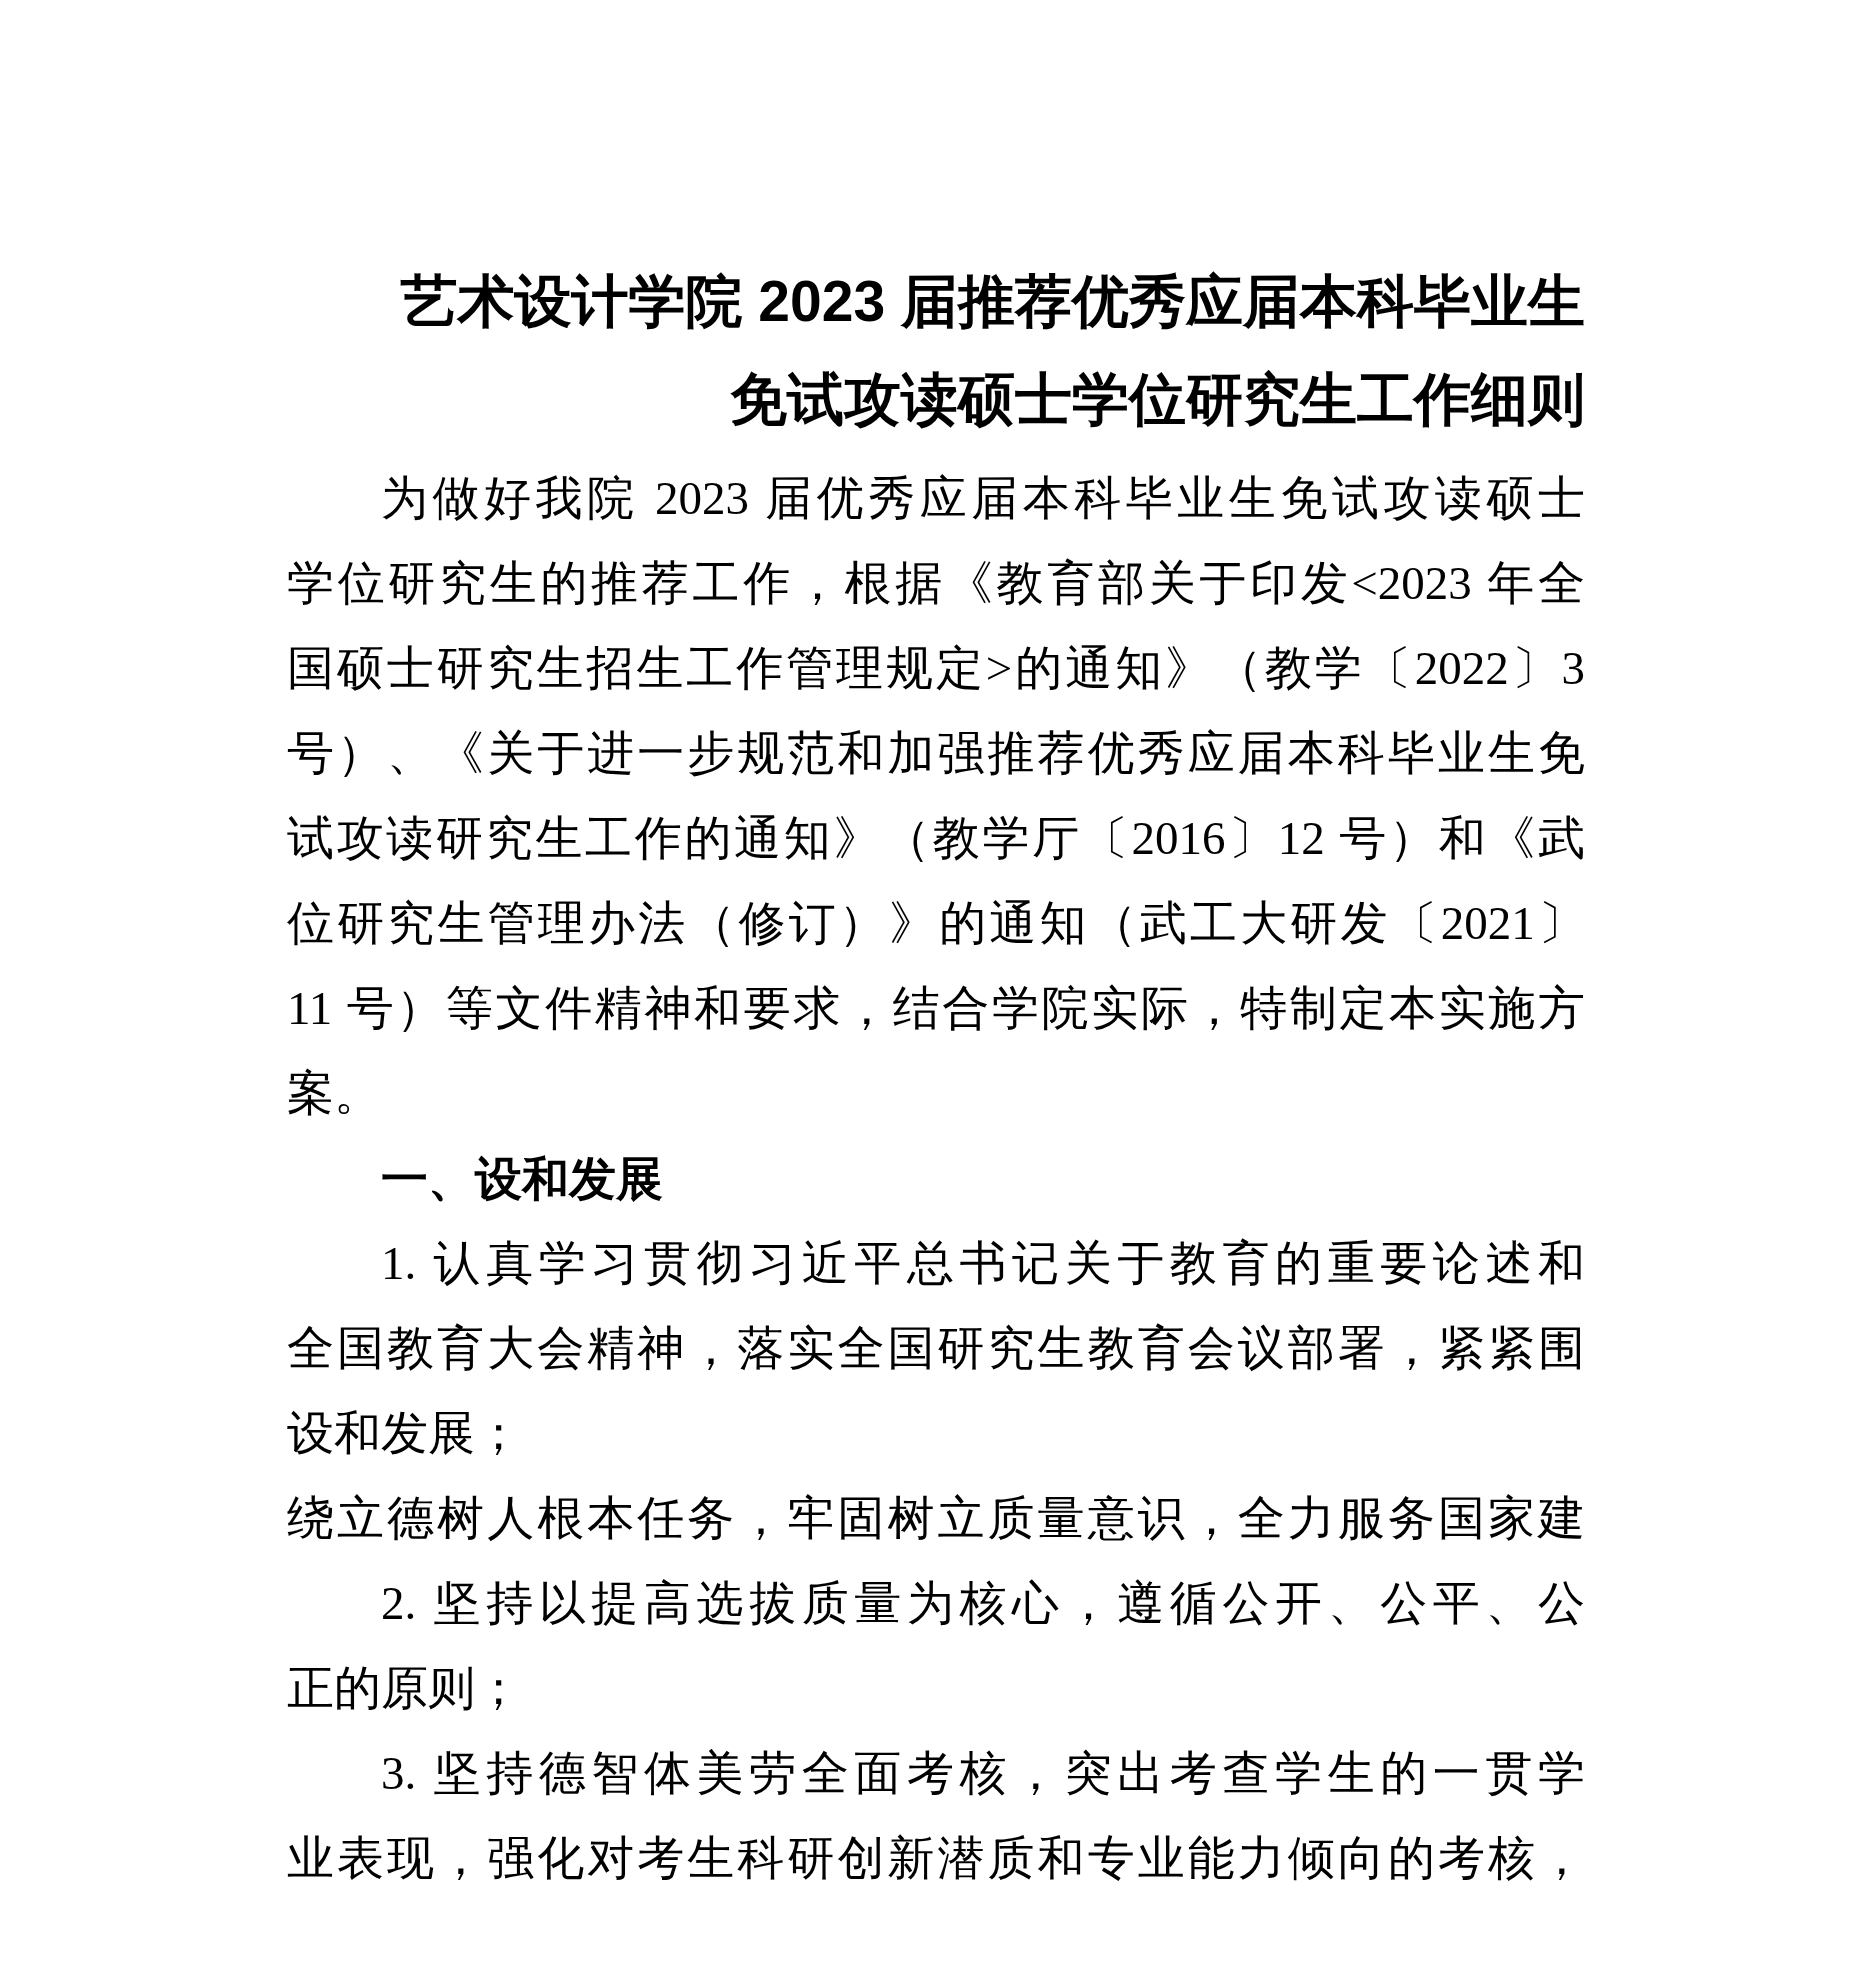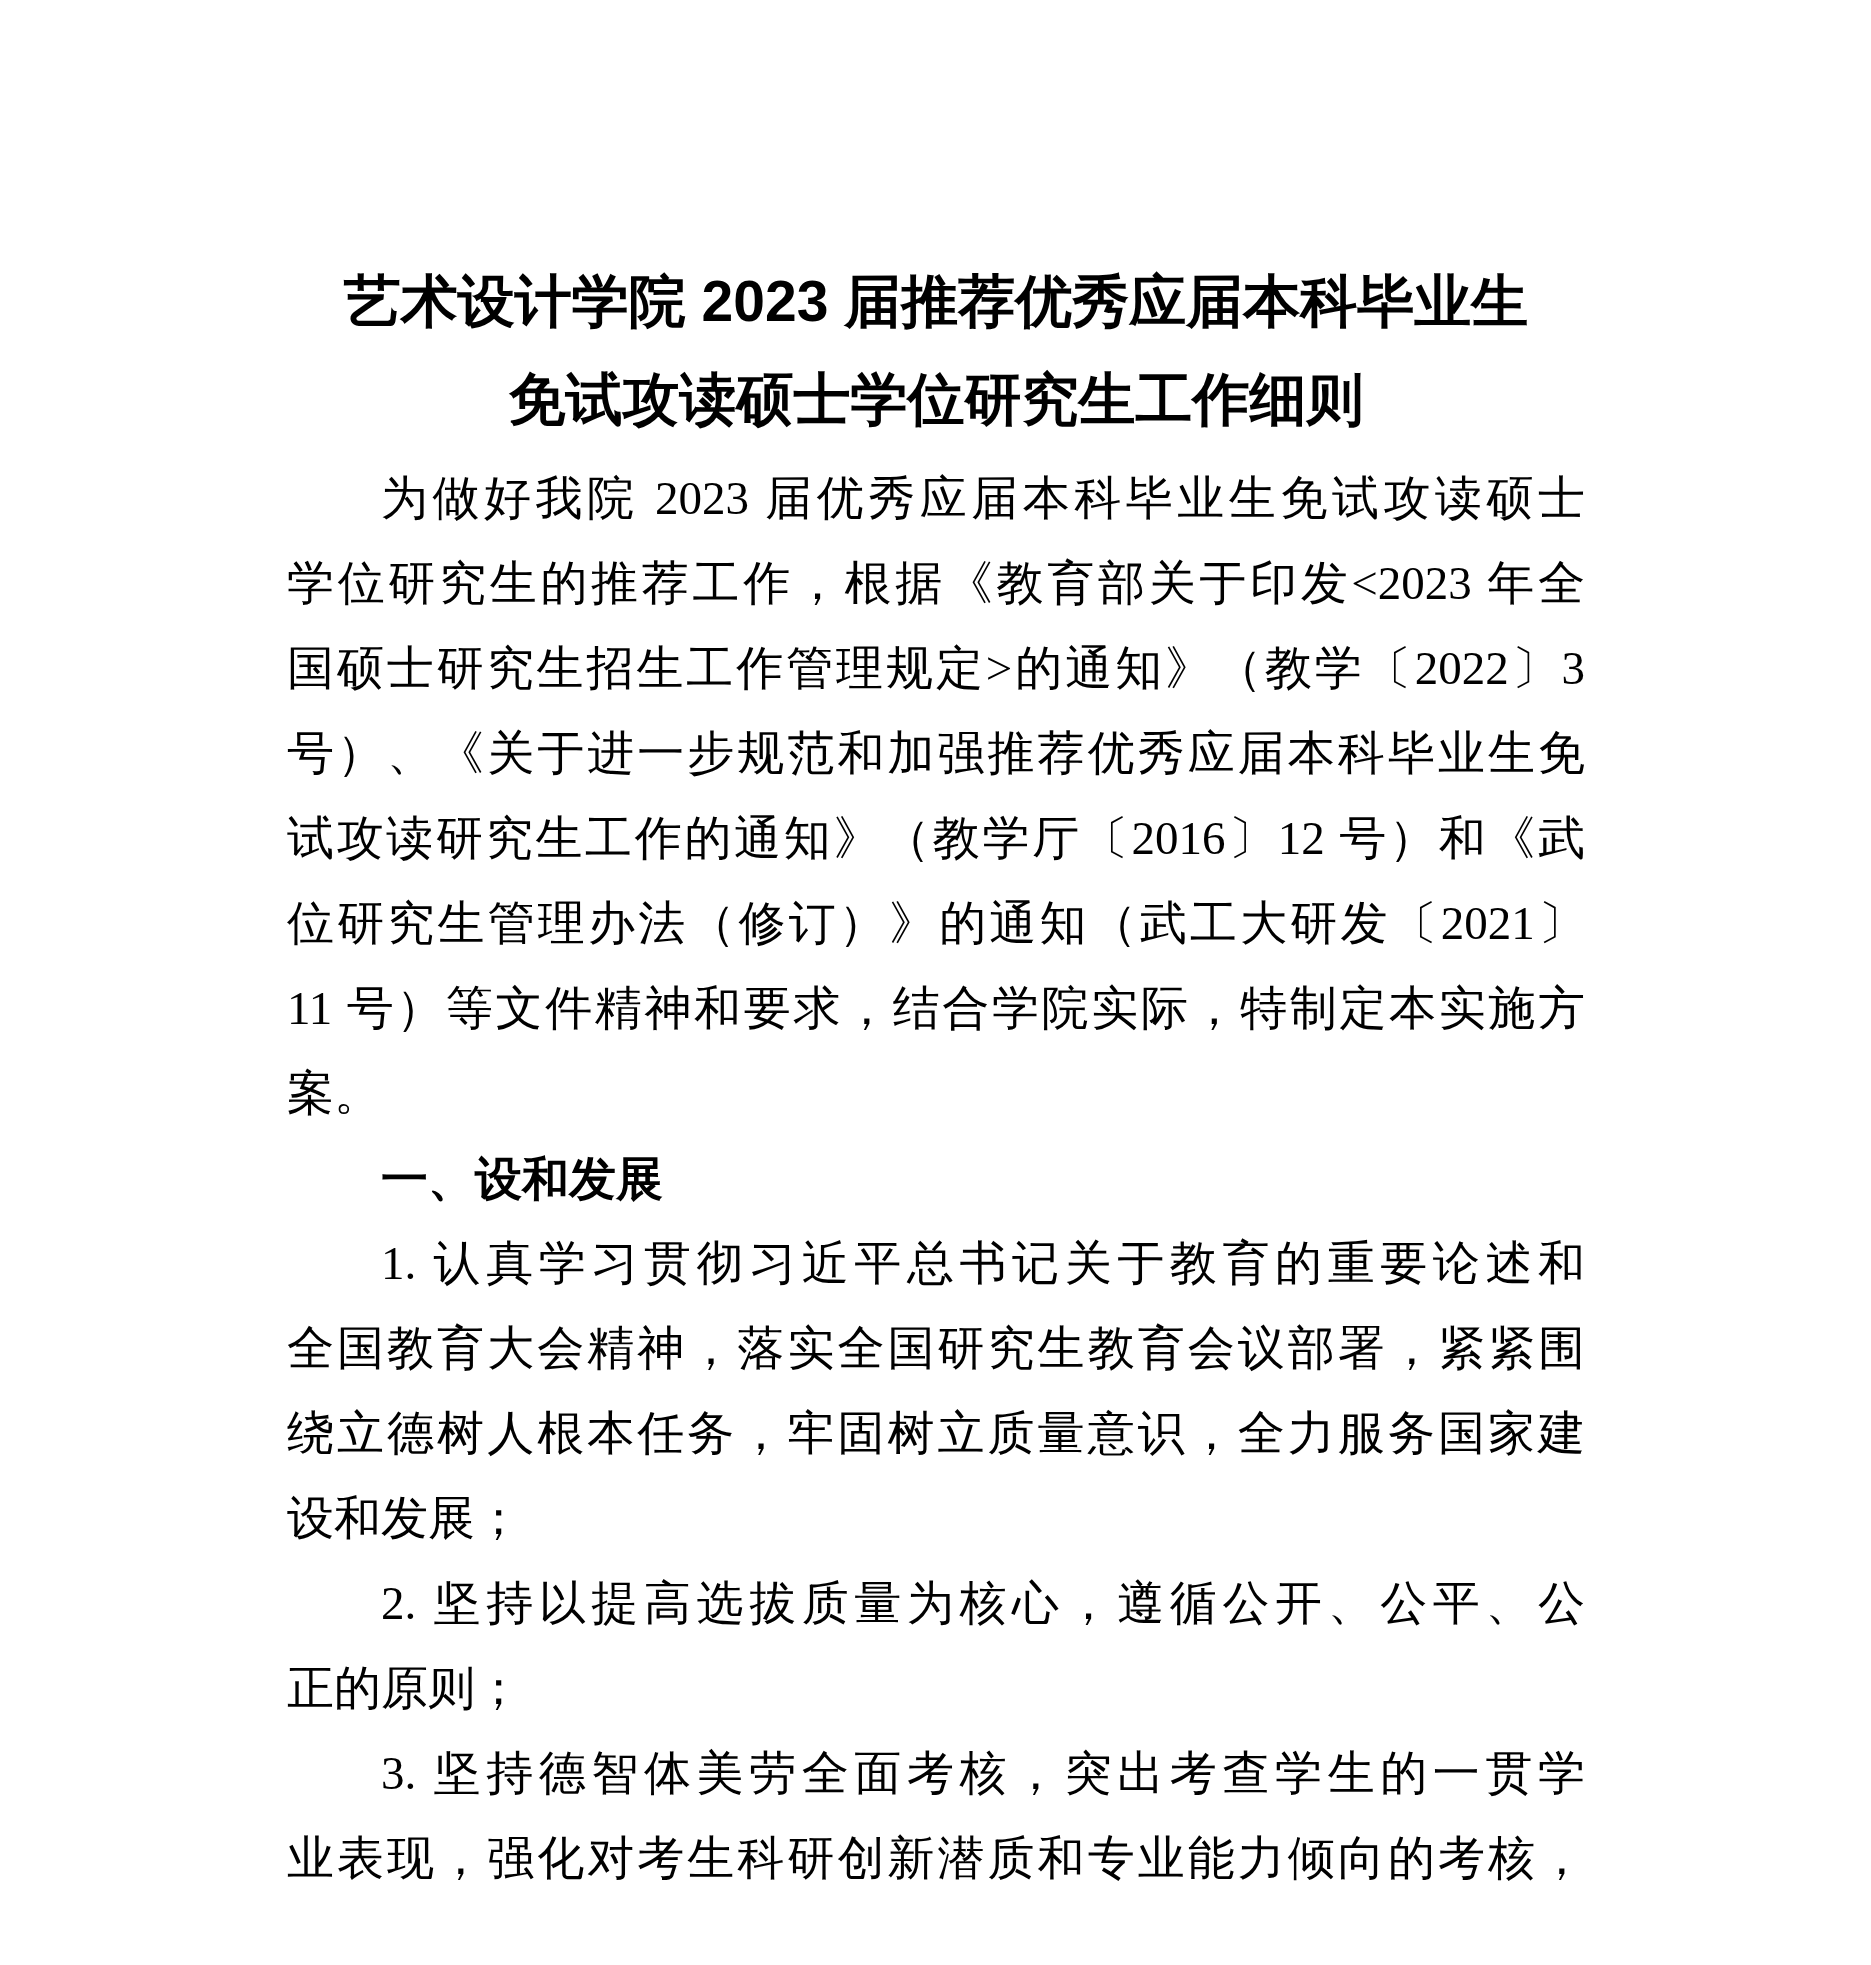--- a/index.html
+++ b/index.html
@@ -20,21 +20,21 @@
     position: absolute;
     left: 287px;
     top: 252px;
     width: 1298px;
   }
   .title-line {
     font-family: "Liberation Sans", "DejaVu Sans", sans-serif;
     font-weight: 700;
     font-size: 57px;
     line-height: 98px;
-    text-align: center;
+    text-align: right;
     white-space: nowrap;
   }
   .body-line {
     font-size: 47px;
     line-height: 85px;
   }
   .fill {
     text-align: justify;
     text-align-last: justify;
     text-justify: inter-character;
@@ -71,22 +71,22 @@
       <div class="body-line fill">位研究生管理办法（修订）》的通知（武工大研发〔2021〕</div>
       <div class="body-line fill">11 号）等文件精神和要求，结合学院实际，特制定本实施方</div>
       <div class="body-line">案。</div>
     </div>
 
     <div class="heading-line">一、设和发展</div>
 
     <div>
       <div class="body-line fill indent">1. 认真学习贯彻习近平总书记关于教育的重要论述和</div>
       <div class="body-line fill">全国教育大会精神，落实全国研究生教育会议部署，紧紧围</div>
+      <div class="body-line">设和发展；</div>
       <div class="body-line fill">绕立德树人根本任务，牢固树立质量意识，全力服务国家建</div>
-      <div class="body-line">设和发展；</div>
     </div>
 
     <div>
       <div class="body-line fill indent">2. 坚持以提高选拔质量为核心，遵循公开、公平、公</div>
       <div class="body-line">正的原则；</div>
     </div>
 
     <div>
       <div class="body-line fill indent">3. 坚持德智体美劳全面考核，突出考查学生的一贯学</div>
       <div class="body-line fill">业表现，强化对考生科研创新潜质和专业能力倾向的考核，</div>

